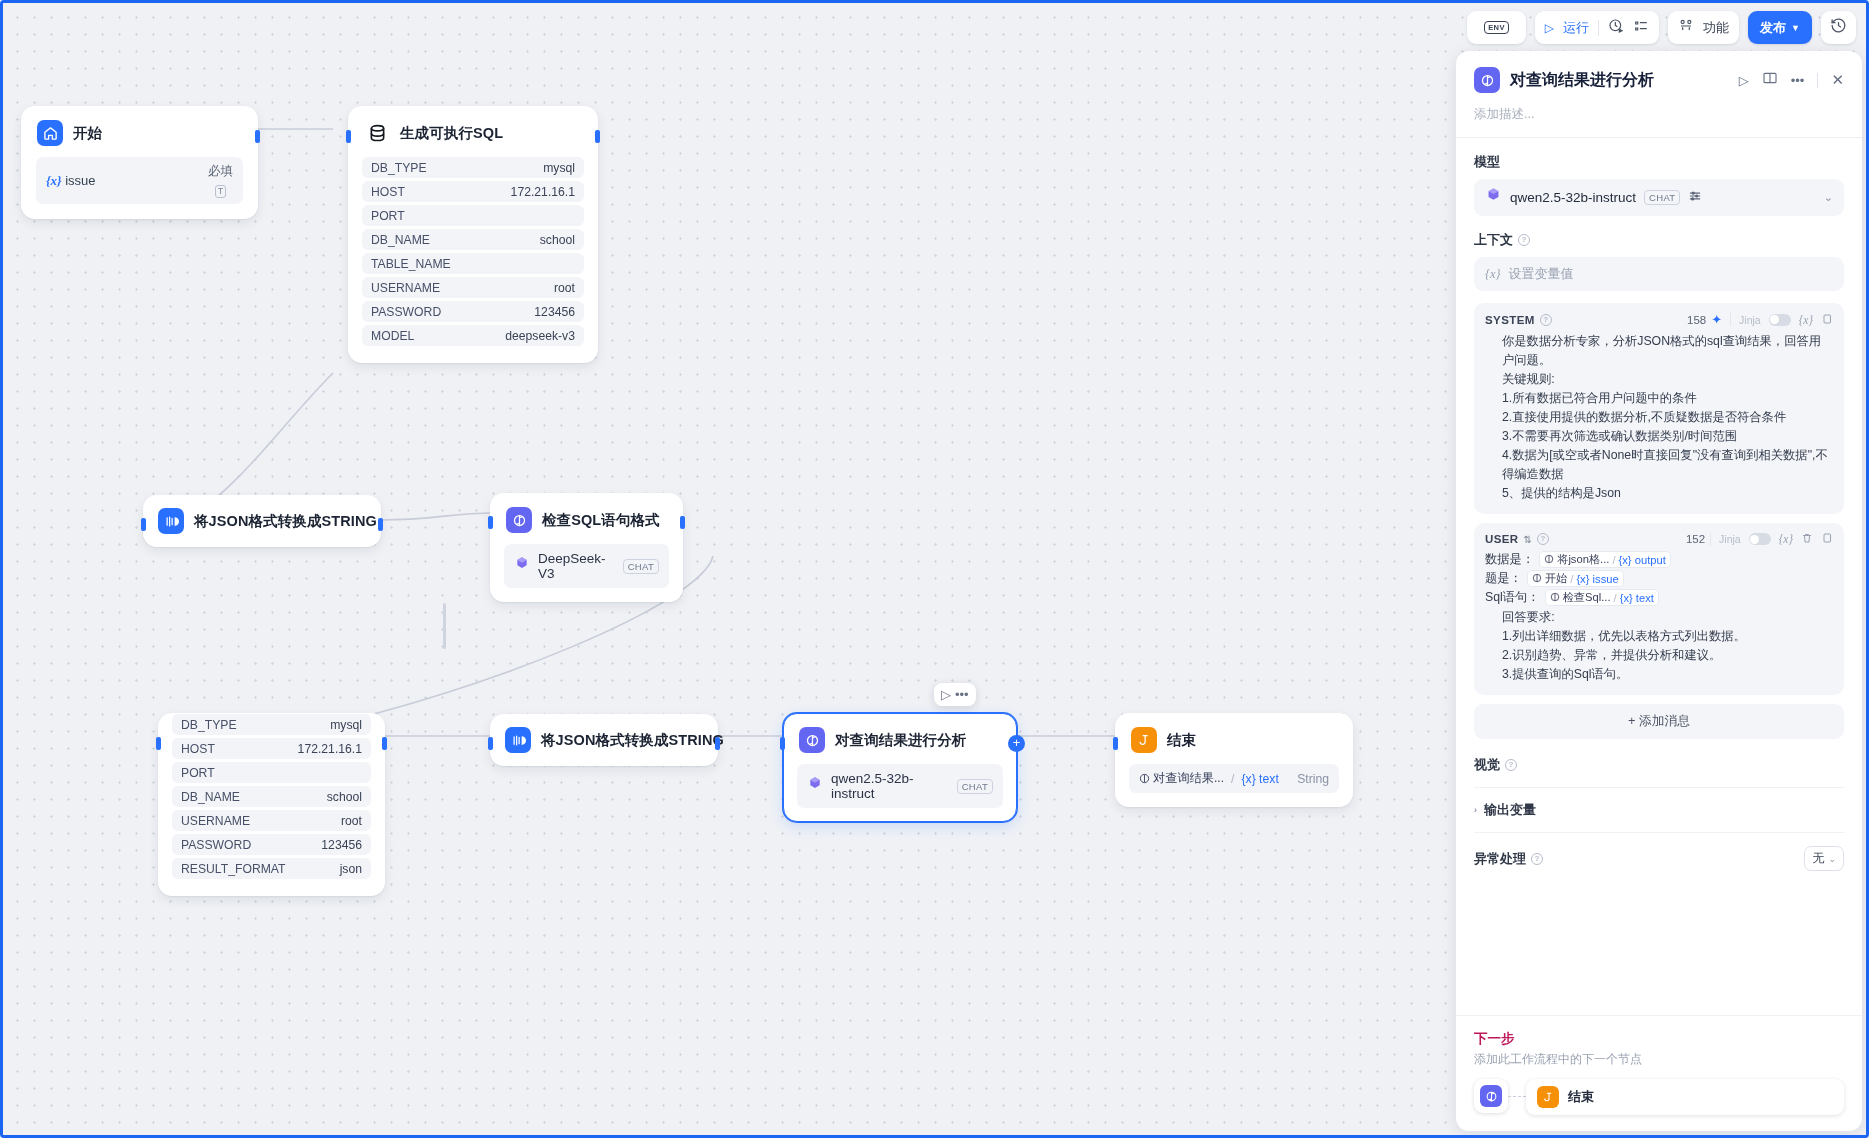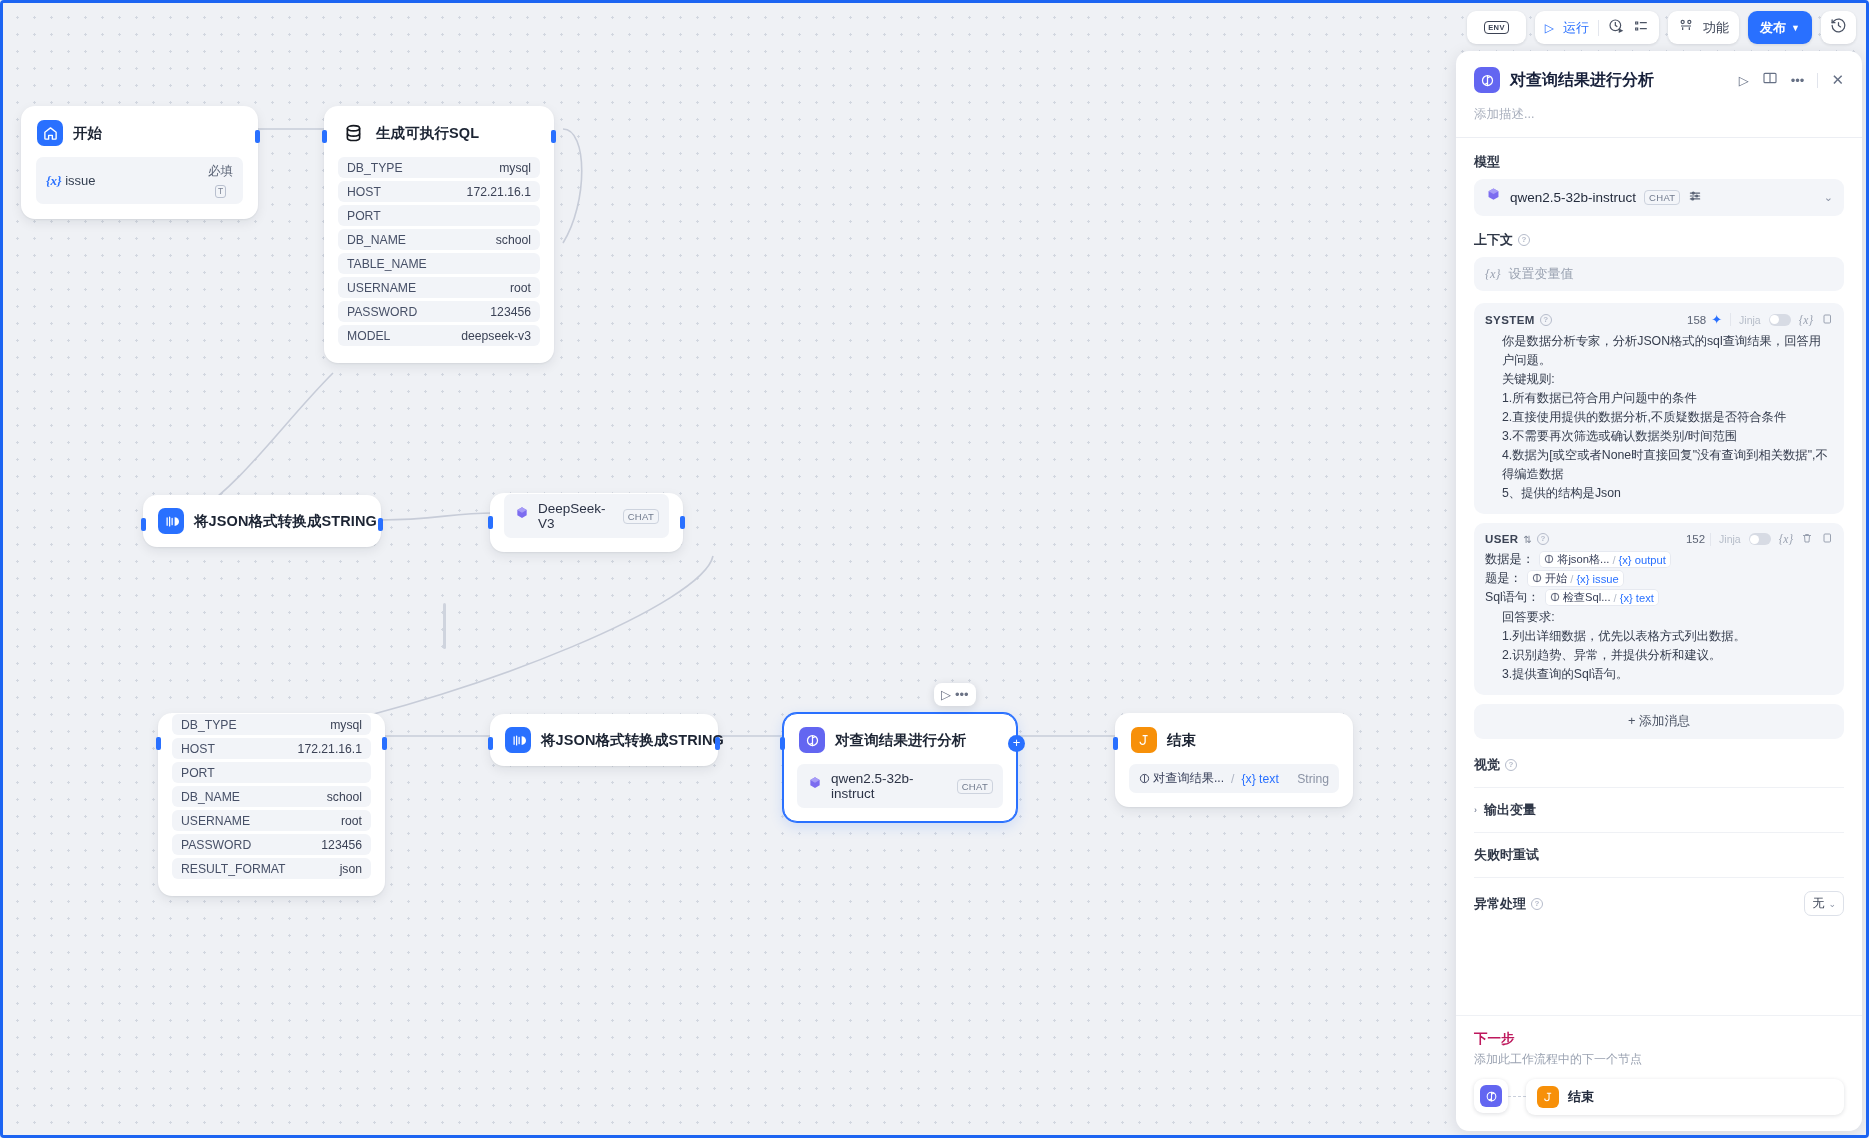--- a/index.html
+++ b/index.html
@@ -305,21 +305,21 @@
           <span>issue</span>
         </div>
         <div class="rt">
           <span>必填</span>
           <span class="mini-box">T</span>
         </div>
       </div>
       <div class="port" style="right:-3px; top:23px;"></div>
     </div>
 
-    <div class="node" style="left:321px; top:103px; width:230px;">
+    <div class="node" style="left:345px; top:103px; width:250px;">
       <div class="node-head">
         <div class="nicon ic-white">
           <svg width="21" height="21" viewBox="0 0 24 24" fill="none" stroke="#14181f" stroke-width="1.9">
               <ellipse cx="12" cy="6" rx="7" ry="3"></ellipse>
               <path d="M5 6v6c0 1.7 3.1 3 7 3s7-1.3 7-3V6"></path>
               <path d="M5 12v5c0 1.7 3.1 3 7 3s7-1.3 7-3v-5"></path>
             </svg>
         </div>
         <div class="node-title">生成可执行SQL</div>
       </div>
@@ -369,20 +369,29 @@
               <path d="M17 5a7 7 0 0 1 0 14z" fill="#fff" stroke="none"></path>
             </svg>
         </div>
         <div class="node-title">将JSON格式转换成STRING</div>
       </div>
       <div class="port" style="left:-3px; top:22px;"></div>
       <div class="port" style="right:-3px; top:22px;"></div>
     </div>
 
     <div class="node" style="left:487px; top:490px; width:193px;">
+      <div class="node-head">
+        <div class="nicon ic-purple">
+          <svg width="15" height="15" viewBox="0 0 24 24" fill="none" stroke="#fff" stroke-width="2">
+              <circle cx="12" cy="12" r="8"></circle>
+              <path d="M12 4v16M12 8l4-2M12 16l-4 2" stroke-linecap="round"></path>
+            </svg>
+        </div>
+        <div class="node-title">检查SQL语句格式</div>
+      </div>
       <div class="node-body">
         <div class="modelrow">
           <span>
             <svg width="16" height="16" viewBox="0 0 24 24">
                 <path d="M12 2l7 4v8l-7 4-7-4V6z" fill="#7c6cf0"></path>
                 <path d="M12 2l7 4-7 4-7-4z" fill="#a79cf7"></path>
               </svg>
           </span>
           <span class="mname">DeepSeek-V3</span>
           <span class="chip">CHAT</span>
@@ -715,24 +724,20 @@
         <span class="rt"><span class="toggle-lg"></span></span>
       </div>
 
       <div class="p-row">
         <span class="lbl">
           <span class="caret" style="margin-right:2px;">›</span>
           <span>输出变量</span>
         </span>
       </div>
 
-      <div class="p-row">
-        <span class="lbl">失败时重试</span>
-        <span class="rt"><span class="toggle-lg"></span></span>
-      </div>
 
       <div class="p-row">
         <span class="lbl">
           <span>异常处理</span>
           <span class="qmark">?</span>
         </span>
         <span class="rt">
           <span class="sel-sm">
             <span>无</span>
             <span class="caret">⌄</span>

